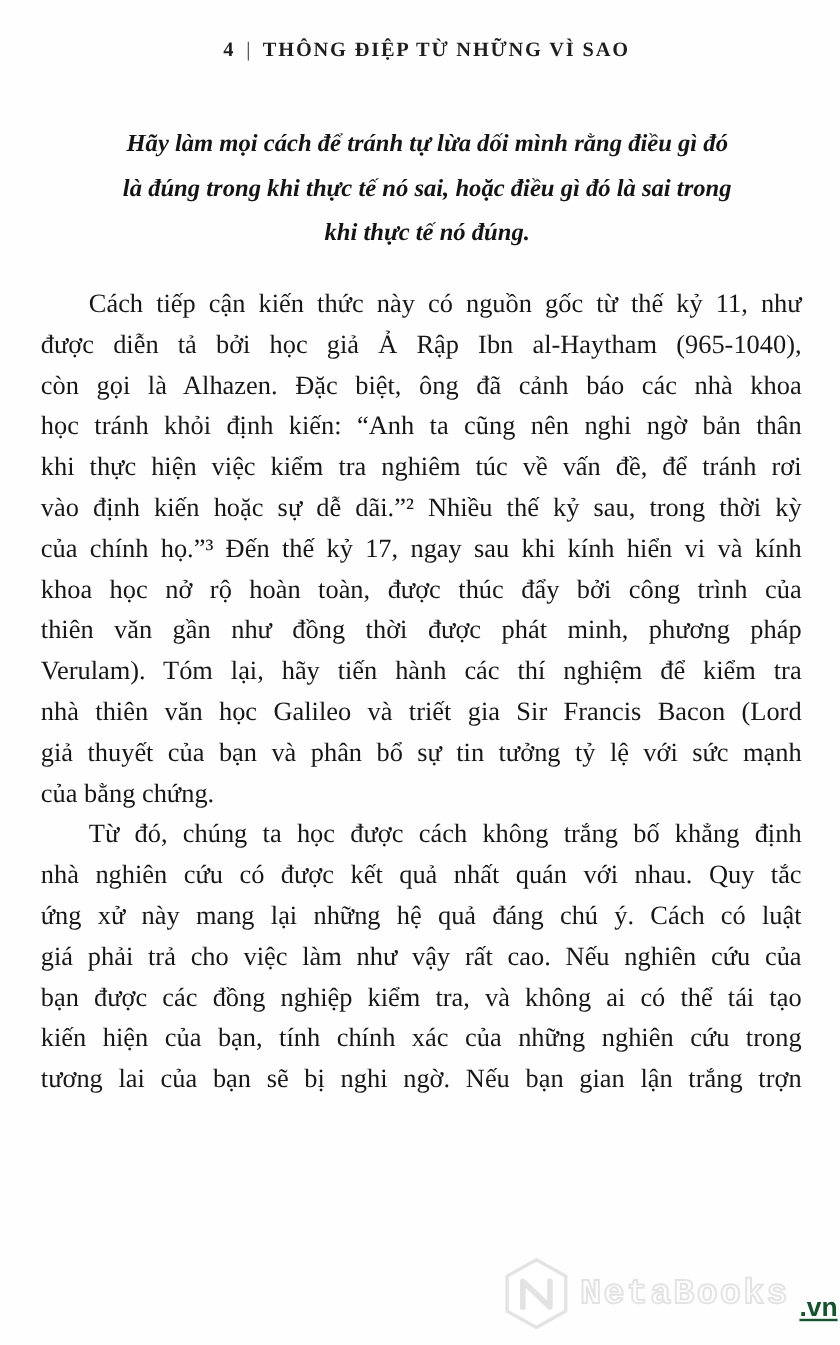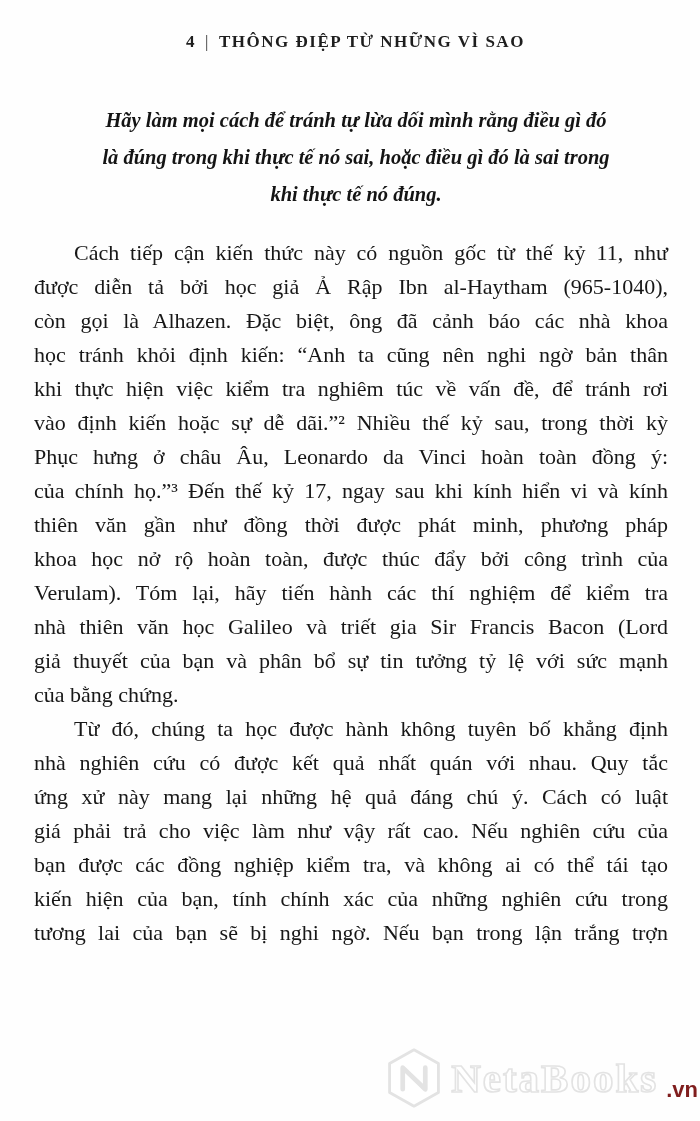--- a/index.html
+++ b/index.html
@@ -72,34 +72,35 @@
     position: absolute;
     right: 2px;
     bottom: 12px;
     display: flex;
     align-items: center;
     gap: 8px;
     pointer-events: none;
   }
   .wm-logo { flex: 0 0 auto; }
   .wm-text {
-    font-family: Liberation Serif, serif;
+    font-family: Liberation Mono, monospace;
     font-weight: bold;
-    font-size: 41px;
+    font-size: 29px;
     letter-spacing: 2px;
     color: #ffffff;
     -webkit-text-stroke: 1.6px #e3e3e3;
   }
   .wm-tld {
     font-family: "Liberation Sans", sans-serif;
     font-weight: bold;
     font-size: 22px;
-    color: #7f1d1d;
+    color: #14532d;
     align-self: flex-end;
     padding-bottom: 6px;
+    text-decoration: underline;
   }
 </style>
 </head>
 <body>
 
 <div class="page">
 
   <div class="header">
     <span>4</span><span class="sep">|</span><span>THÔNG ĐIỆP TỪ NHỮNG VÌ SAO</span>
   </div>
@@ -111,37 +112,36 @@
     </div>
 
   <div class="bodytext">
     <div class="paragraph">
         <div class="line first">Cách tiếp cận kiến thức này có nguồn gốc từ thế kỷ 11, như</div>
         <div class="line">được diễn tả bởi học giả Ả Rập Ibn al-Haytham (965-1040),</div>
         <div class="line">còn gọi là Alhazen. Đặc biệt, ông đã cảnh báo các nhà khoa</div>
         <div class="line">học tránh khỏi định kiến: “Anh ta cũng nên nghi ngờ bản thân</div>
         <div class="line">khi thực hiện việc kiểm tra nghiêm túc về vấn đề, để tránh rơi</div>
         <div class="line">vào định kiến hoặc sự dễ dãi.”² Nhiều thế kỷ sau, trong thời kỳ</div>
-        <div class="line">Phục hưng ở châu Âu, Leonardo da Vinci hoàn toàn đồng ý:</div>
         <div class="line">của chính họ.”³ Đến thế kỷ 17, ngay sau khi kính hiển vi và kính</div>
+        <div class="line">khoa học nở rộ hoàn toàn, được thúc đẩy bởi công trình của</div>
         <div class="line">thiên văn gần như đồng thời được phát minh, phương pháp</div>
-        <div class="line">khoa học nở rộ hoàn toàn, được thúc đẩy bởi công trình của</div>
         <div class="line">Verulam). Tóm lại, hãy tiến hành các thí nghiệm để kiểm tra</div>
         <div class="line">nhà thiên văn học Galileo và triết gia Sir Francis Bacon (Lord</div>
         <div class="line">giả thuyết của bạn và phân bổ sự tin tưởng tỷ lệ với sức mạnh</div>
         <div class="line lastline">của bằng chứng.</div>
       </div>
     <div class="paragraph">
-        <div class="line first">Từ đó, chúng ta học được hành không tuyên bố khẳng định</div>
+        <div class="line first">Từ đó, chúng ta học được cách không trắng bố khẳng định</div>
         <div class="line">nhà nghiên cứu có được kết quả nhất quán với nhau. Quy tắc</div>
         <div class="line">ứng xử này mang lại những hệ quả đáng chú ý. Cách có luật</div>
         <div class="line">giá phải trả cho việc làm như vậy rất cao. Nếu nghiên cứu của</div>
         <div class="line">bạn được các đồng nghiệp kiểm tra, và không ai có thể tái tạo</div>
         <div class="line">kiến hiện của bạn, tính chính xác của những nghiên cứu trong</div>
-        <div class="line">tương lai của bạn sẽ bị nghi ngờ. Nếu bạn trong lận trắng trợn</div>
+        <div class="line">tương lai của bạn sẽ bị nghi ngờ. Nếu bạn gian lận trắng trợn</div>
       </div>
   </div>
 
   <div class="watermark">
     <svg class="wm-logo" width="58" height="62" viewBox="0 0 60 66" fill="none" xmlns="http://www.w3.org/2000/svg">
       <polygon points="30,3 56,17.5 56,48.5 30,63 4,48.5 4,17.5" fill="#ffffff" stroke="#e3e3e3" stroke-width="3" stroke-linejoin="round"></polygon>
       <polyline points="18,45 18,22 42,45 42,22" fill="none" stroke="#e3e3e3" stroke-width="5" stroke-linejoin="round" stroke-linecap="round"></polyline>
     </svg>
     <span class="wm-text">NetaBooks</span>
     <span class="wm-tld">.vn</span>

